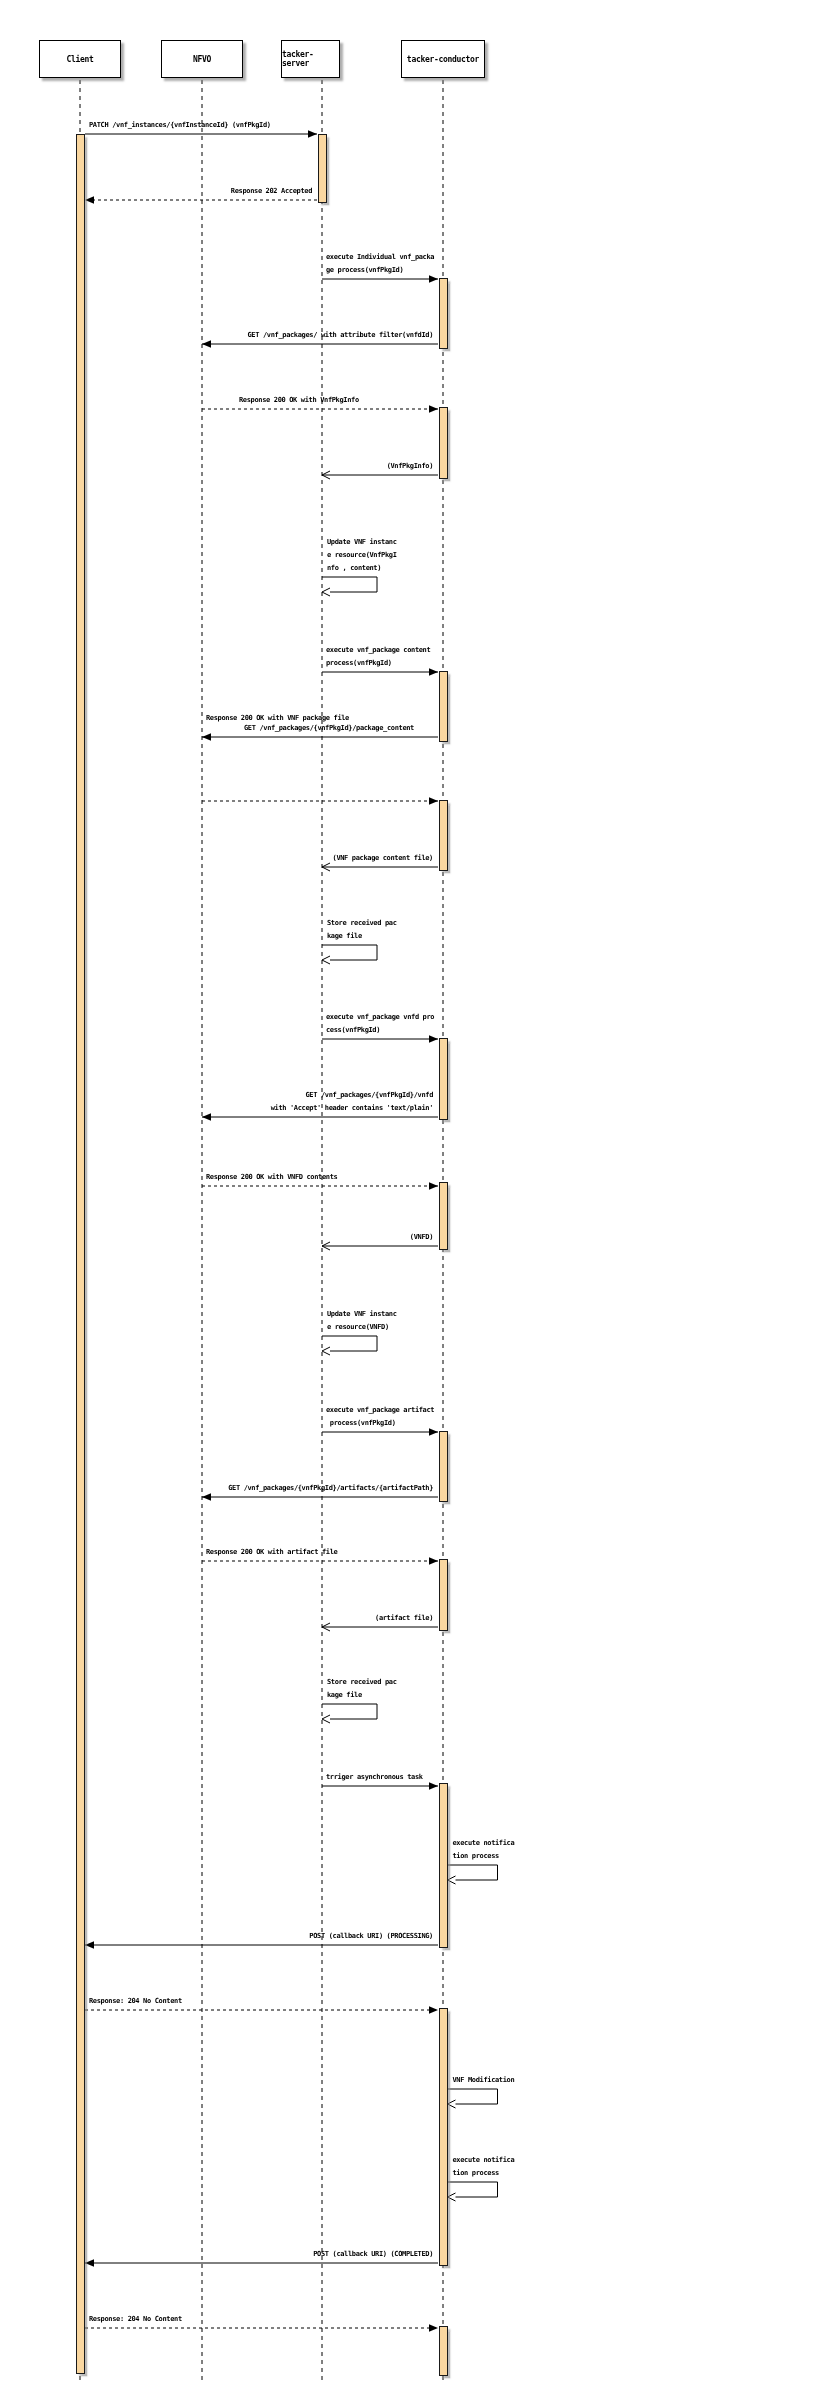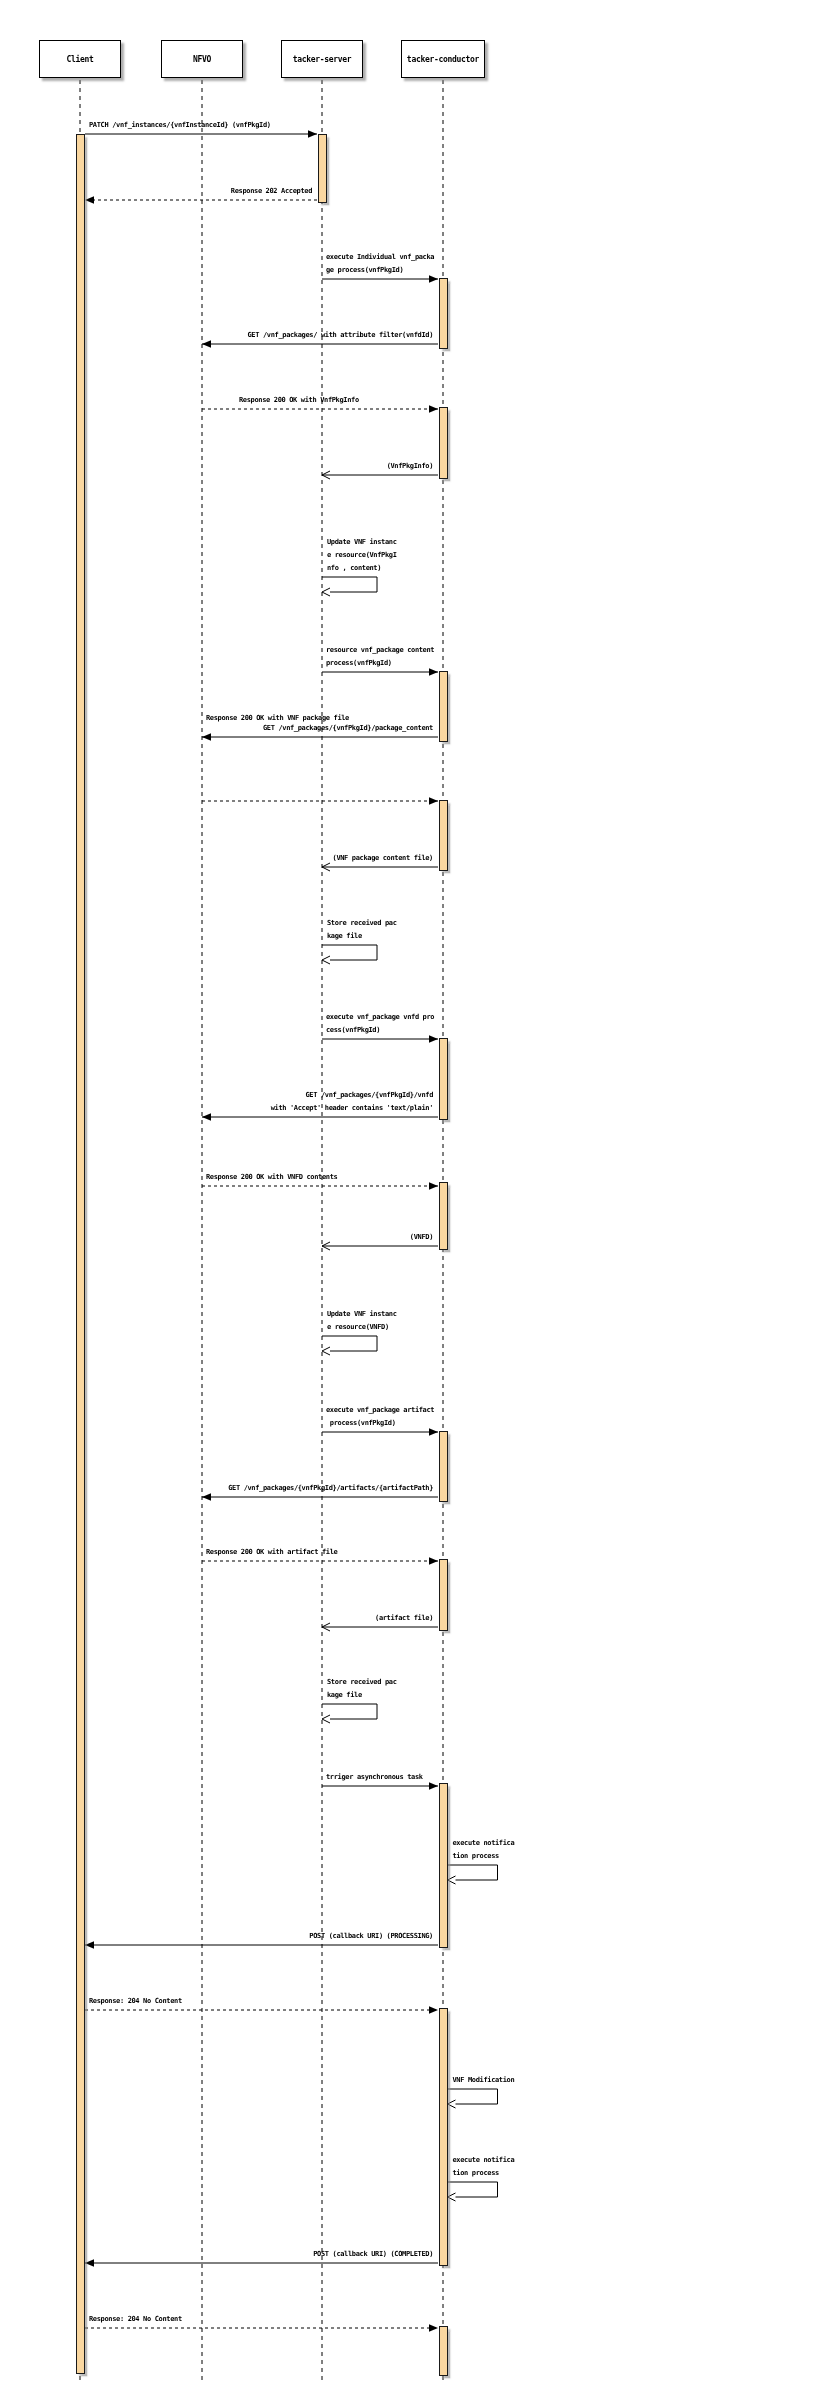--- a/index.html
+++ b/index.html
@@ -125,21 +125,21 @@
       <polygon points="85,2263 94,2259.2 94,2266.8" fill="#000000"></polygon>
       <line x1="85" y1="2328" x2="438" y2="2328" stroke="#000000" stroke-width="1" stroke-dasharray="3,3"></line>
       <polygon points="438,2328 429,2324.2 429,2331.8" fill="#000000"></polygon>
     </svg>
   <div class="participant" style="left: 39px; top: 40px; width: 82px;">
       <span>Client</span>
     </div>
   <div class="participant" style="left: 161px; top: 40px; width: 82px;">
       <span>NFVO</span>
     </div>
-  <div class="participant" style="left: 281px; top: 40px; width: 82px;">
+  <div class="participant" style="left: 281px; top: 40px; width: 59px;">
       <span>tacker-server</span>
     </div>
   <div class="participant" style="left: 401px; top: 40px; width: 84px;">
       <span>tacker-conductor</span>
     </div>
 <div class="activation" style="left: 75.5px; top: 134px; height: 2240px;"></div>
     <div class="activation" style="left: 317.5px; top: 134px; height: 69px;"></div>
     <div class="activation" style="left: 438.5px; top: 278px; height: 71px;"></div>
     <div class="activation" style="left: 438.5px; top: 407px; height: 72px;"></div>
     <div class="activation" style="left: 438.5px; top: 671px; height: 71px;"></div>
@@ -151,22 +151,22 @@
     <div class="activation" style="left: 438.5px; top: 1783px; height: 165px;"></div>
     <div class="activation" style="left: 438.5px; top: 2008px; height: 258px;"></div>
     <div class="activation" style="left: 438.5px; top: 2326px; height: 50px;"></div>
     <div class="msg-label" style="bottom: 2269px; left: 89px; margin-top: 44px;"><div>PATCH /vnf_instances/{vnfInstanceId} (vnfPkgId)</div></div>
     <div class="msg-label" style="bottom: 2203px; right: 520px; text-align: right;"><div>Response 202 Accepted</div></div>
     <div class="msg-label" style="bottom: 2124px; left: 326px;"><div>execute Individual vnf_packa</div><div>ge process(vnfPkgId)</div></div>
     <div class="msg-label" style="bottom: 2059px; right: 399px; text-align: right;"><div>GET /vnf_packages/ with attribute filter(vnfdId)</div></div>
     <div class="msg-label" style="bottom: 1994px; left: 206px; margin-left: 33px;"><div>Response 200 OK with VnfPkgInfo</div></div>
     <div class="msg-label" style="bottom: 1928px; right: 399px; text-align: right;"><div>(VnfPkgInfo)</div></div>
     <div class="msg-label" style="bottom: 1826px; left: 327px;"><div>Update VNF instanc</div><div>e resource(VnfPkgI</div><div>nfo , content)</div></div>
-    <div class="msg-label" style="bottom: 1731px; left: 326px;"><div>resource vnf_package content</div><div>process(vnfPkgId)</div></div>
-    <div class="msg-label" style="bottom: 1666px; right: 399px; "><div>GET /vnf_packages/{vnfPkgId}/package_content</div></div>
+    <div class="msg-label" style="bottom: 1731px; left: 326px;"><div>execute vnf_package content</div><div>process(vnfPkgId)</div></div>
+    <div class="msg-label" style="bottom: 1666px; right: 418px; "><div>GET /vnf_packages/{vnfPkgId}/package_content</div></div>
     <div class="msg-label" style="bottom: 1676px; left: 206px; margin-top: 37px;"><div>Response 200 OK with VNF package file</div></div>
     <div class="msg-label" style="bottom: 1536px; right: 399px; "><div>(VNF package content file)</div></div>
     <div class="msg-label" style="bottom: 1458px; left: 327px;"><div>Store received pac</div><div>kage file</div></div>
     <div class="msg-label" style="bottom: 1364px; left: 326px;"><div>execute vnf_package vnfd pro</div><div>cess(vnfPkgId)</div></div>
     <div class="msg-label" style="bottom: 1286px; right: 399px; text-align: right;"><div>GET /vnf_packages/{vnfPkgId}/vnfd</div><div>with 'Accept' header contains 'text/plain'</div></div>
     <div class="msg-label" style="bottom: 1217px; left: 206px; margin-top: 44px;"><div>Response 200 OK with VNFD contents</div></div>
     <div class="msg-label" style="bottom: 1157px; right: 399px; text-align: right;"><div>(VNFD)</div></div>
     <div class="msg-label" style="bottom: 1067px; left: 327px;"><div>Update VNF instanc</div><div>e resource(VNFD)</div></div>
     <div class="msg-label" style="bottom: 971px; left: 326px;"><div>execute vnf_package artifact</div><div> process(vnfPkgId)</div></div>
     <div class="msg-label" style="bottom: 906px; right: 399px; text-align: right;"><div>GET /vnf_packages/{vnfPkgId}/artifacts/{artifactPath}</div></div>

